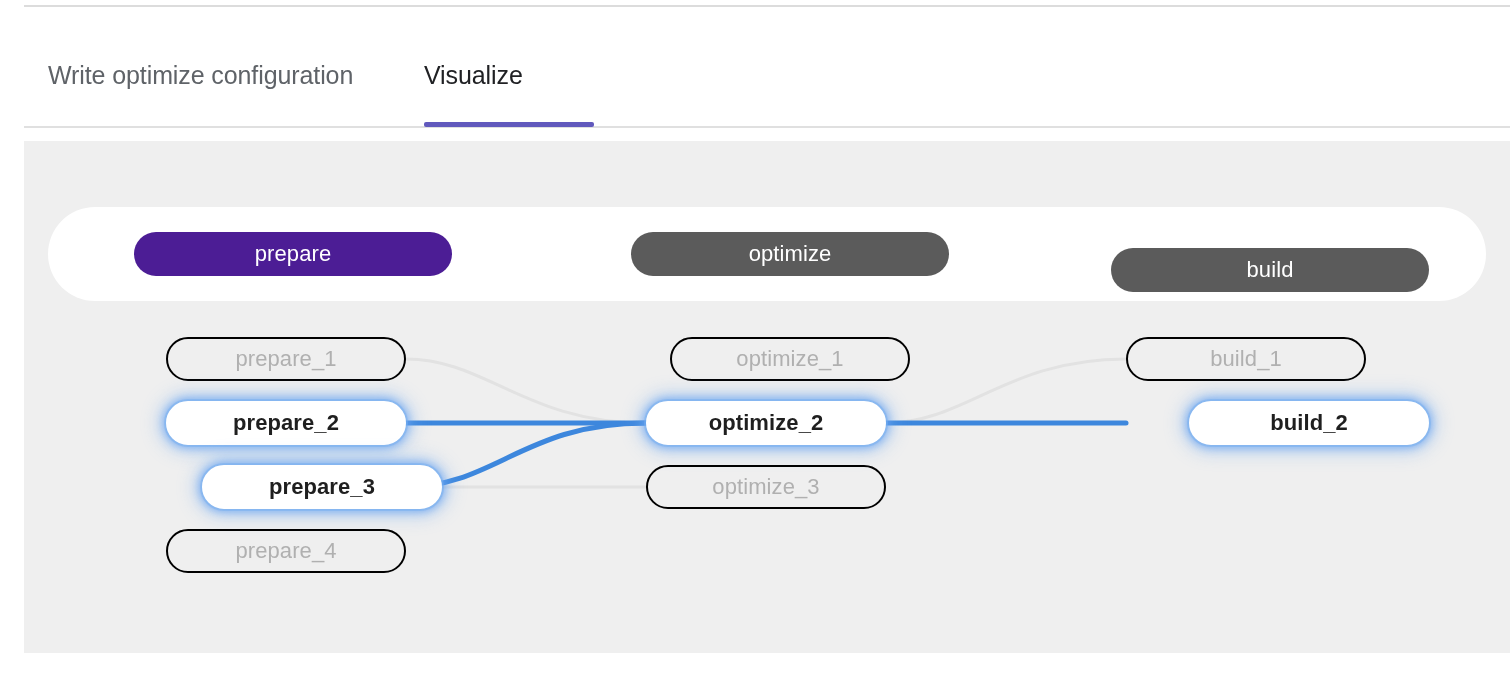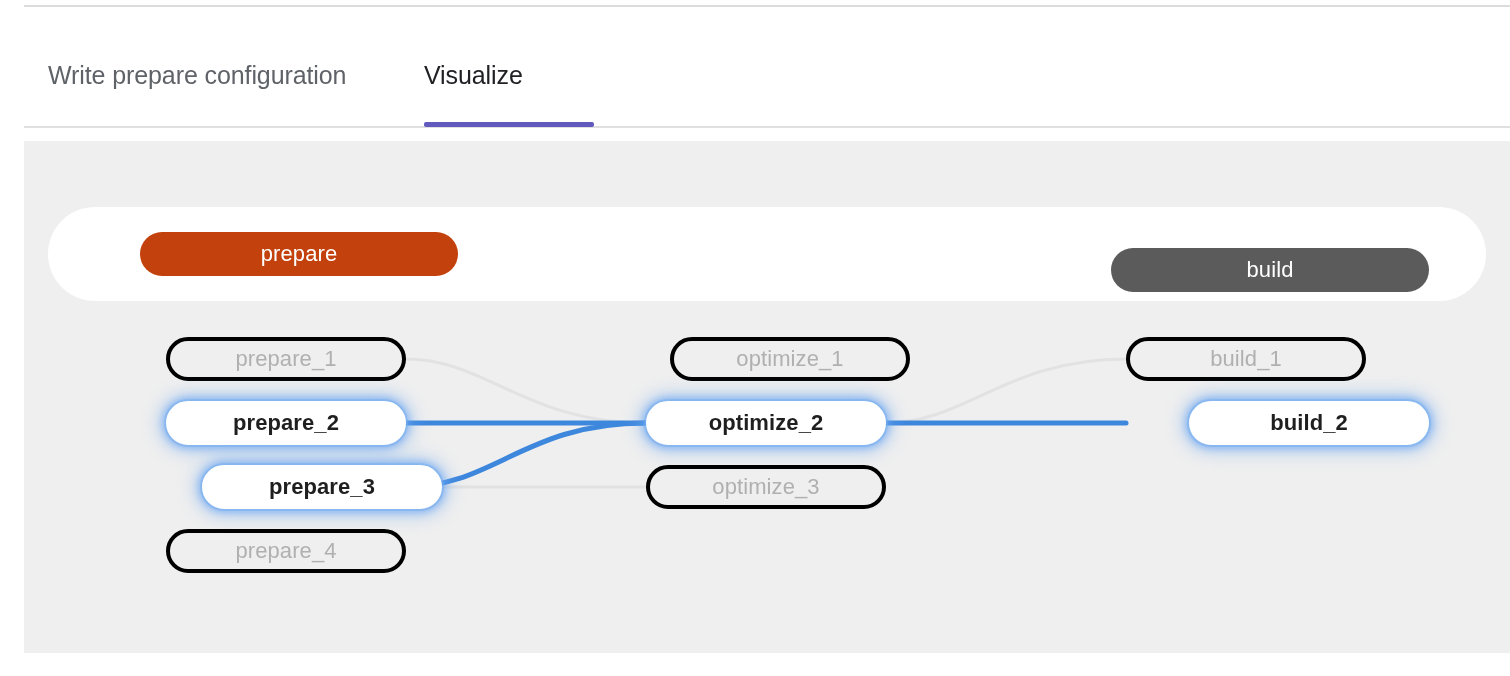--- a/index.html
+++ b/index.html
@@ -149,21 +149,21 @@
   .node-label {
     font-size: 22px;
     line-height: 26px;
     letter-spacing: 0.1px;
     white-space: nowrap;
   }
 
   
   .node-dim {
     background: transparent;
-    border: 4px solid #000000;
+    border: 2px solid #000000;
   }
   .node-dim .node-label { color: #b0b0b0; font-weight: 400; }
 
   
   .node-hl {
     background: #ffffff;
     border: 2px solid #ffffff;
     box-shadow:
       0 0 0 2px rgba(120,175,240,0.50),
       0 0 9px 3px rgba(100,160,240,0.70),
@@ -173,35 +173,38 @@
 </style>
 </head>
 <body>
 
 <div id="root">
 
   <div class="top-rule"></div>
 
   <div class="tabbar">
     <div class="tab tab-inactive">
-      <span class="tab-label">Write prepare configuration</span>
+      <span class="tab-label">Write optimize configuration</span>
     </div>
 
     <div class="tab tab-active">
       <span class="tab-label">Visualize</span>
     </div>
 
     <div class="tab-underline"></div>
   </div>
 
   <div class="canvas">
 
     <div class="stage-strip" id="stage-strip">
-        <div class="stage-pill" style="left: 92px; width: 318px; background: #c2410c;">
+        <div class="stage-pill" style="left: 86px; width: 318px; background: #4c1d95;">
           <span class="stage-pill-label">prepare</span>
+        </div>
+        <div class="stage-pill" style="left: 583px; width: 318px; background: rgb(91, 91, 91);">
+          <span class="stage-pill-label">optimize</span>
         </div>
         <div class="stage-pill" style="left: 1063px; width: 318px; background: rgb(91, 91, 91); margin-top: 16px;">
           <span class="stage-pill-label">build</span>
         </div>
       </div>
 
     <svg class="edges" id="edges-svg" viewBox="0 0 1486 512" preserveAspectRatio="none">
         <path d="M 382 218 C 462 218, 502 282, 622 282" fill="none" stroke="#e2e2e2" stroke-width="3" stroke-linecap="round"></path>
         <path d="M 382 282 L 622 282" fill="none" stroke="#3d87dd" stroke-width="5" stroke-linecap="round"></path>
         <path d="M 382 346 L 622 346" fill="none" stroke="#e2e2e2" stroke-width="3" stroke-linecap="round"></path>

